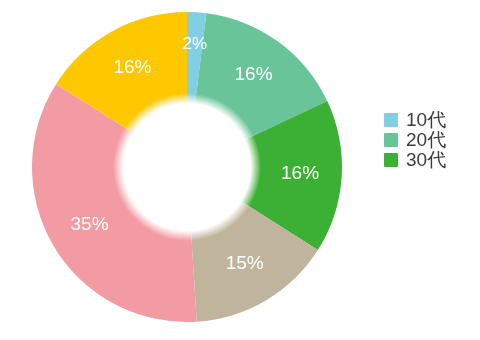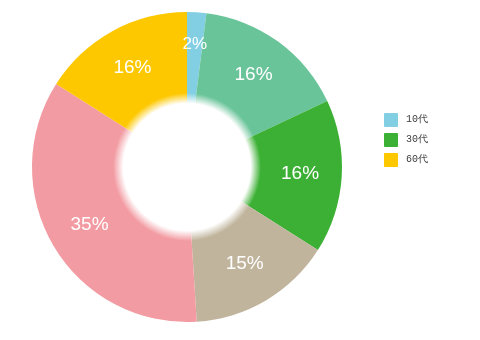--- a/index.html
+++ b/index.html
@@ -45,23 +45,23 @@
     margin-bottom: 1px;
   }
   .legend-swatch {
     width: 14px;
     height: 14px;
     flex: 0 0 14px;
     border-radius: 1px;
   }
   .legend-label {
     margin-left: 8px;
-    font-size: 10px;
+    font-size: 19px;
     color: #3c3c3c;
-    font-family: Liberation Mono, monospace;
+    font-family: Liberation Sans, sans-serif;
     line-height: 1;
     white-space: nowrap;
   }
 </style>
 </head>
 <body>
 
 <div id="root">
 
   <div id="chart-area">
@@ -88,22 +88,22 @@
         <text x="132.44621394472168" y="67.76703155183293" class="slice-label">16%</text>
       </svg>
   </div>
 
   <div id="legend">
       <div class="legend-row">
         <span class="legend-swatch" style="background: rgb(130, 207, 227);"></span>
         <span class="legend-label">10代</span>
       </div>
       <div class="legend-row">
+        <span class="legend-swatch" style="background: rgb(106, 196, 154);"></span>
+        <span class="legend-label">20代</span>
+      </div>
+      <div class="legend-row">
         <span class="legend-swatch" style="background: rgb(60, 176, 52);"></span>
         <span class="legend-label">30代</span>
-      </div>
-      <div class="legend-row">
-        <span class="legend-swatch" style="background: rgb(253, 200, 0);"></span>
-        <span class="legend-label">60代</span>
       </div>
     </div>
 
 </div>
 
 </body></html>

